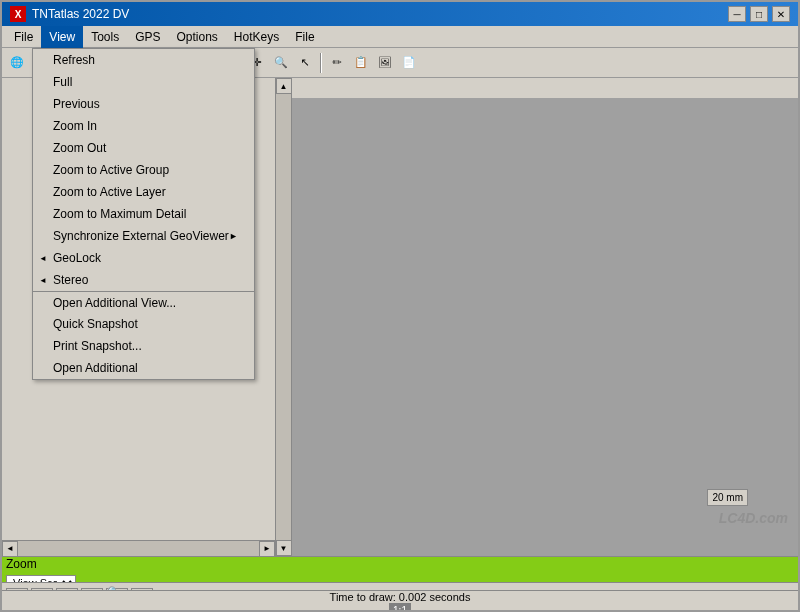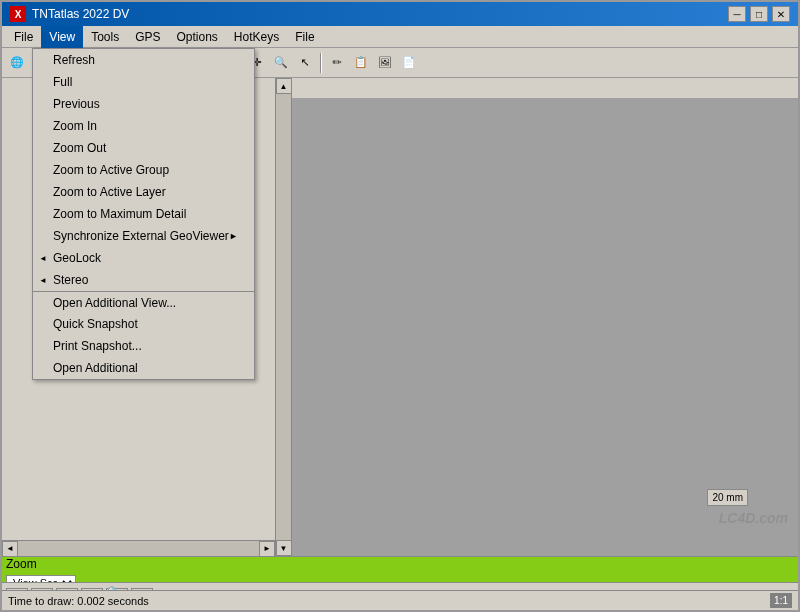--- a/index.html
+++ b/index.html
@@ -279,20 +279,21 @@
       height: 20px;
       border-top: 1px solid #888;
       display: flex;
       align-items: center;
       padding: 0 6px;
       justify-content: space-between;
       position: absolute;
       bottom: 0;
       left: 0;
       right: 0;
+      flex-direction: column;
     }
     .status-text {
       font-size: 11px;
     }
     .scale-badge {
       position: absolute;
       right: 60px;
       bottom: 20px;
       background: #d4d0c8;
       border: 1px solid #888;

